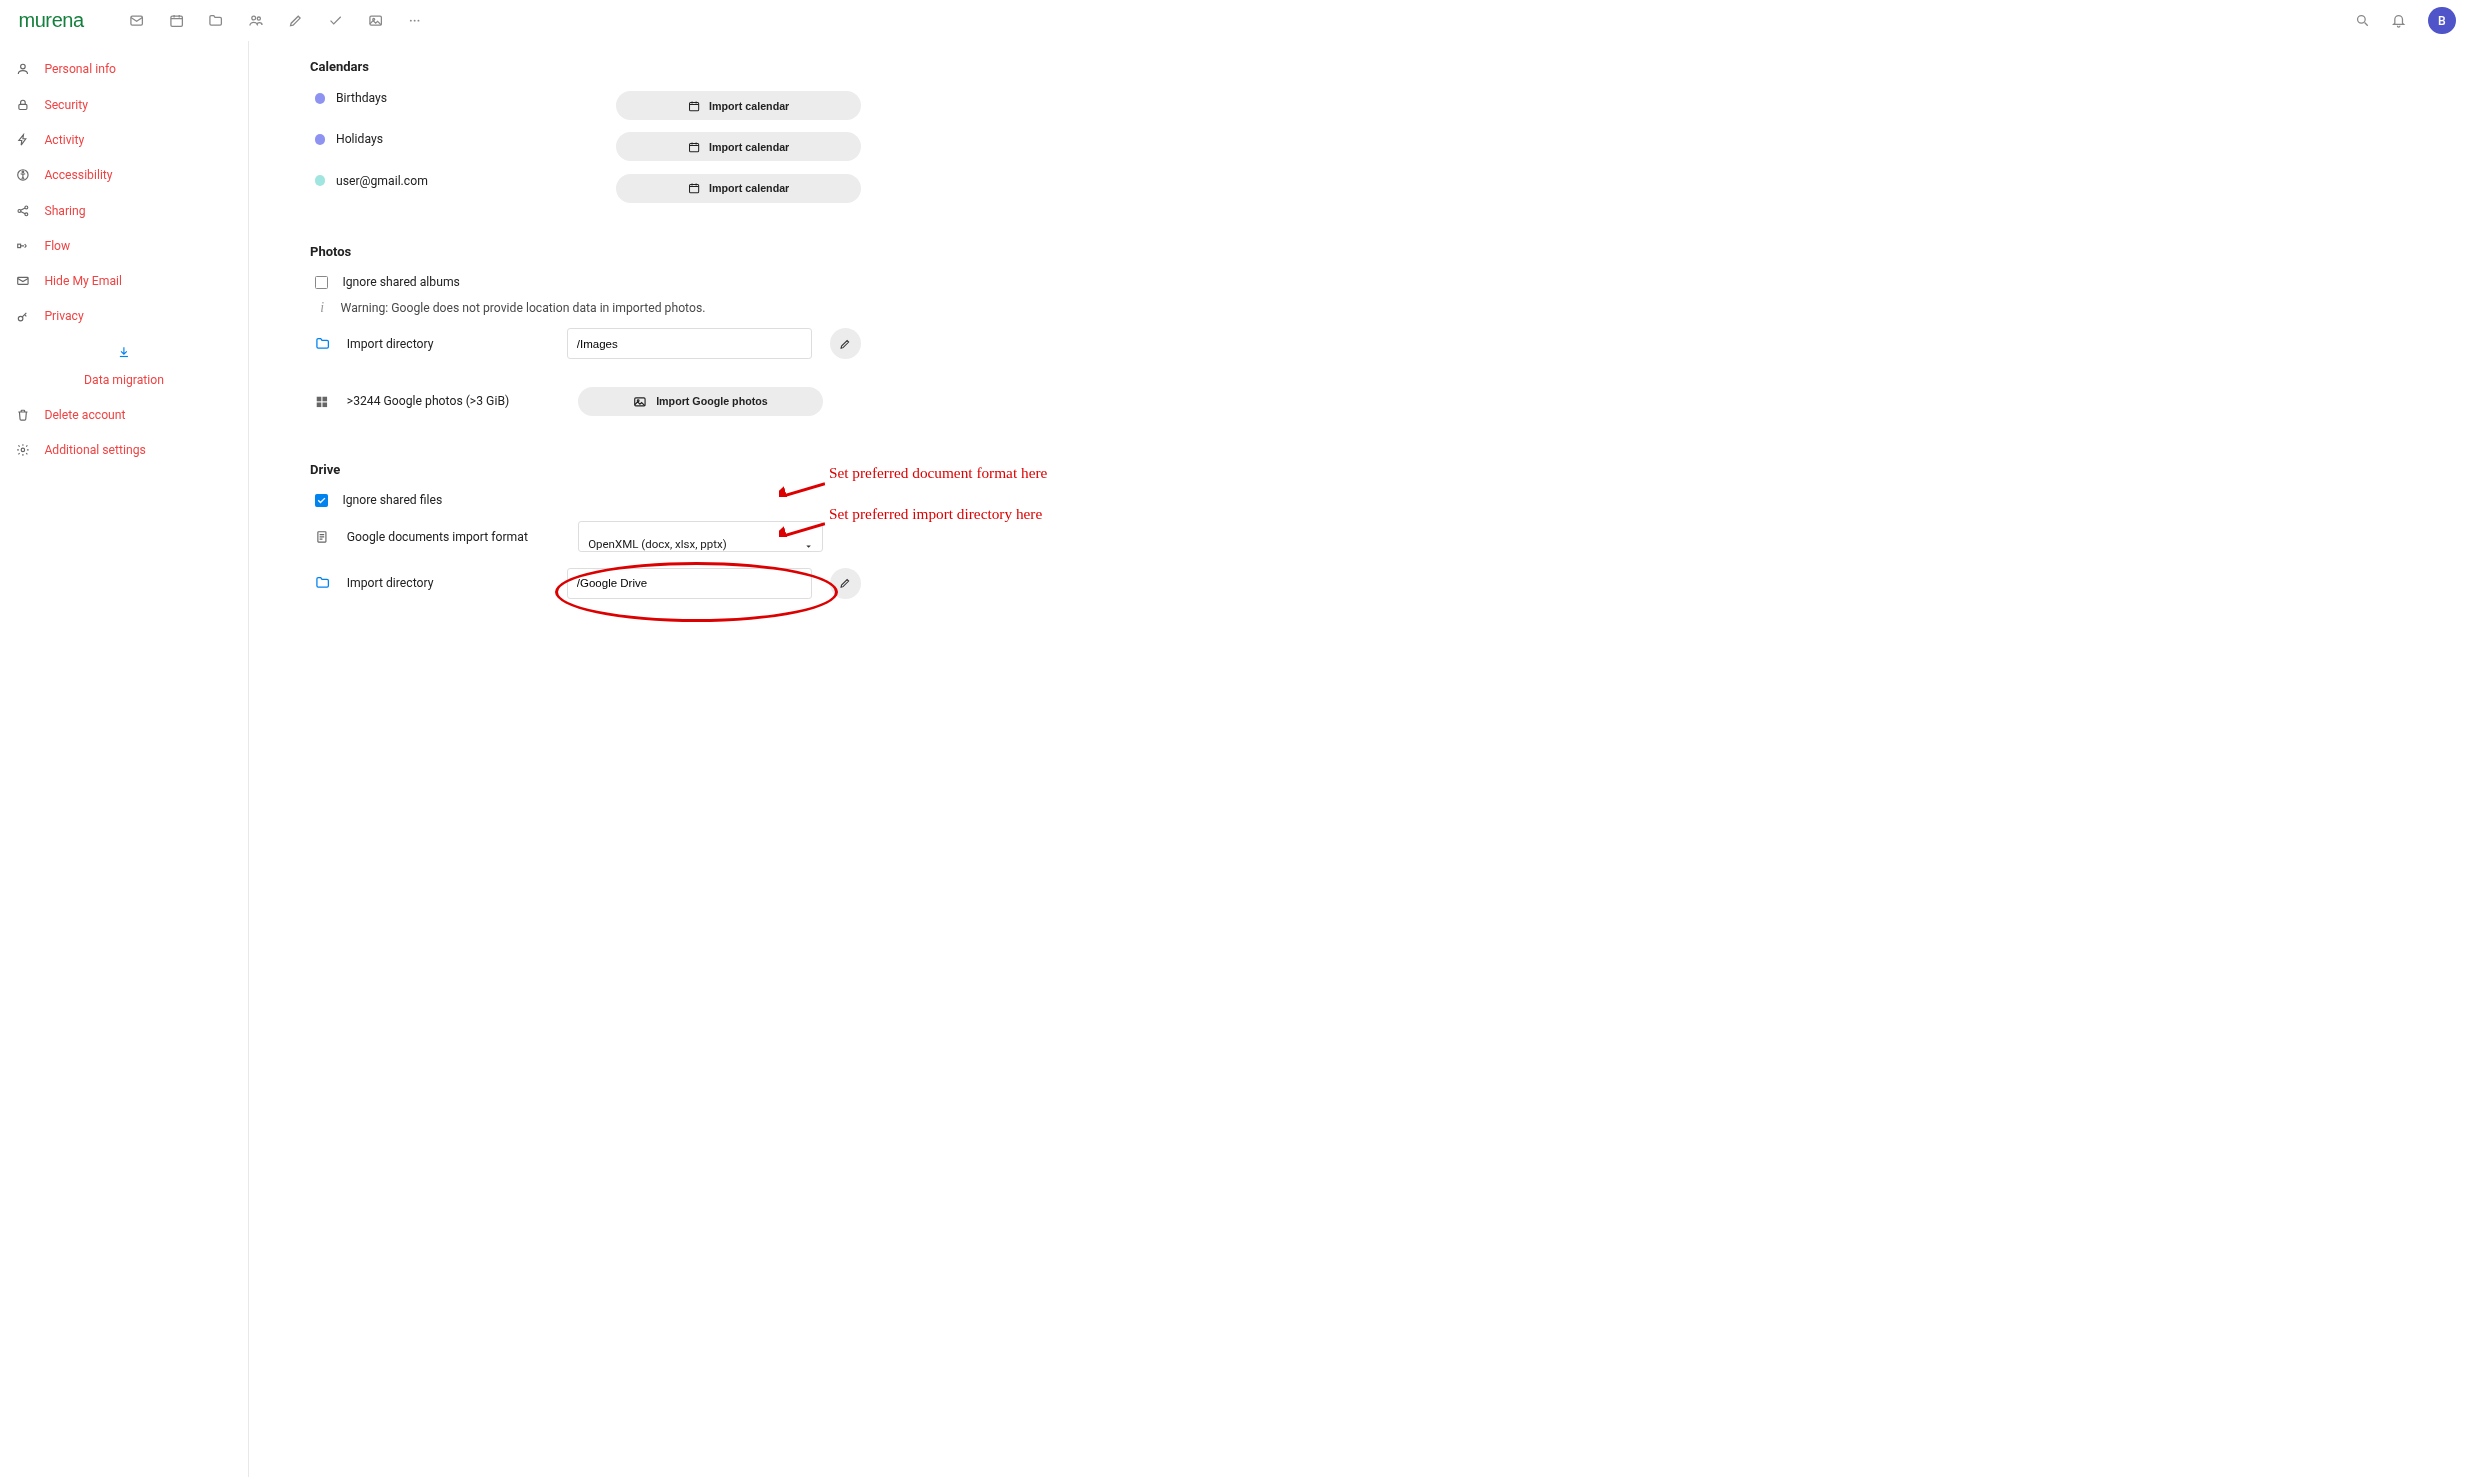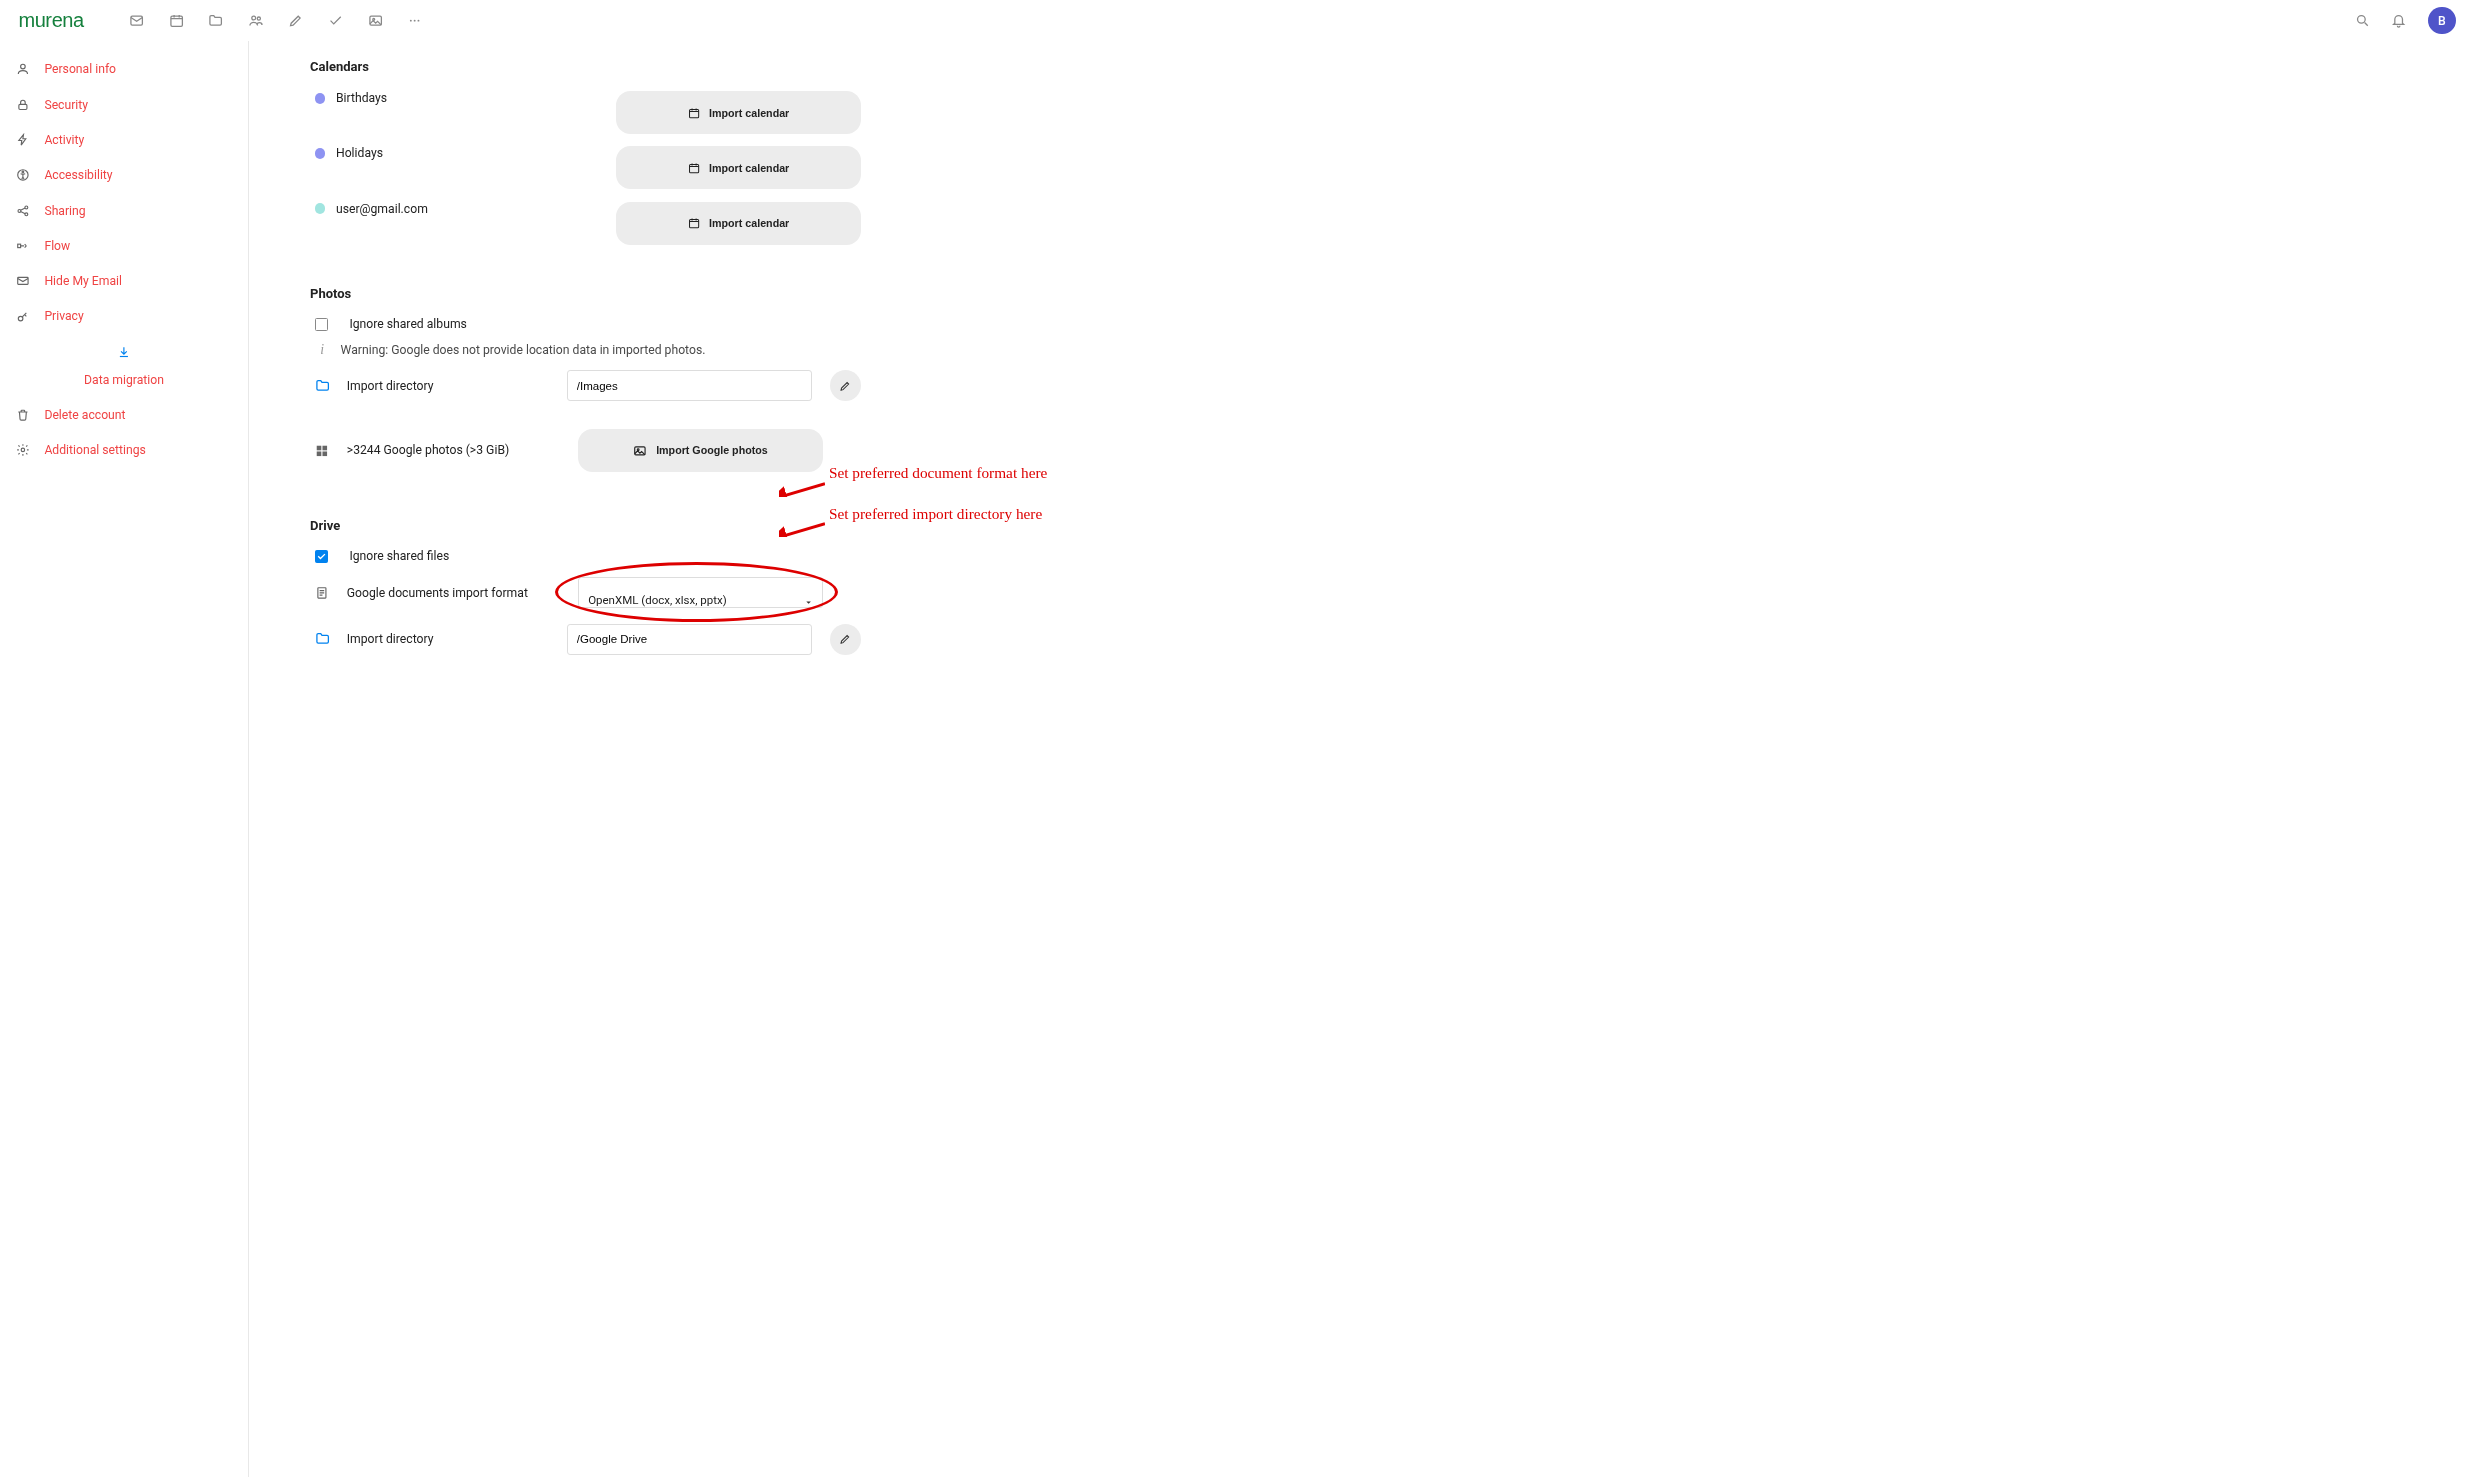--- a/index.html
+++ b/index.html
@@ -14,26 +14,26 @@
 .sidebar { width: 249px; padding: 10.7px 0; border-right: 0.8px solid #e8e8e8; min-height: calc(100vh - 41px); }
 .sidebar-item { display: flex; align-items: center; gap: 13.8px; padding: 10px 15.3px; cursor: pointer; font-size: 12.2px; color: #ef4444; }
 .sidebar-item .si-icon { width: 15.3px; height: 15.3px; display:flex; align-items:center; justify-content:center; color: #666; flex-shrink:0; }
 .sidebar-item.active .si-icon { color: #0082c9; }
 .sidebar-item.active { font-weight: 400; flex-direction: column; }
 .main { flex: 1; padding: 10.7px 0 31px 61px; position: relative; }
 .section-title { font-size: 13px; font-weight: 700; margin: 7.7px 0 10.7px 0; }
 .cal-row, .opt-row { display: flex; align-items: flex-start; padding: 6.1px 0; }
 .cal-dot { width: 10.7px; height: 10.7px; border-radius: 50%; margin: 0 10.7px 0 4.6px; flex-shrink:0; }
 .cal-name { font-size: 12.2px; }
-.pill-btn { margin-left: auto; width: 245px; height: 43px; border-radius: 14.5px; background: #ececec; border: none; display: flex; align-items: center; justify-content: center; gap: 9.2px; font-weight: 700; font-size: 10.7px; cursor: pointer; color: #222; }
+.pill-btn { margin-left: auto; width: 245px; height: 29px; border-radius: 14.5px; background: #ececec; border: none; display: flex; align-items: center; justify-content: center; gap: 9.2px; font-weight: 700; font-size: 10.7px; cursor: pointer; color: #222; }
 .cal-row .pill-btn { position: relative; }
 .row-spacer { display:flex; align-items:center; width: 253px; }
 .section { width: 551px; }
 .section + .section { margin-top: 35px; }
-.checkbox-row { display: flex; align-items: center; gap: 21px; padding: 6.1px 0; }
+.checkbox-row { display: flex; align-items: center; gap: 14px; padding: 6.1px 0; }
 .checkbox-box { width: 13.8px; height: 13.8px; border: 1.1px solid #888; border-radius: 1.5px; flex-shrink:0; display:flex; align-items:center; justify-content:center; }
 .checkbox-box.checked { background: #0082ef; border-color: #0082ef; }
 .info-row { display: flex; align-items: center; gap: 10.7px; padding: 4.6px 0; color: #4a4a4a; font-size: 12.2px; }
 .info-icon { width: 15.3px; color: #999; font-family: serif; font-style: italic; font-size: 13.8px; text-align:center; flex-shrink:0; }
 .path-row { display: flex; align-items: center; gap: 9.2px; padding: 7.7px 0; }
 .row-icon { width: 15.3px; height: 15.3px; display:flex; align-items:center; justify-content:center; color:#555; flex-shrink:0; margin-right: 7.7px; }
 .row-label { font-size: 12.2px; width: 222px; }
 .path-input { flex:0 0 245px; height: 31px; border: 0.8px solid #ddd; border-radius: 3.1px; padding: 0 9.2px; font-size: 11.5px; background:#fff; }
 .round-btn { width: 31px; height: 31px; border-radius: 50%; background: #ececec; border:none; display:flex; align-items:center; justify-content:center; margin-left: 9.2px; cursor:pointer; flex-shrink:0; }
 .dd { flex:0 0 245px; height: 31px; border:0.8px solid #ddd; border-radius:3.1px; padding: 0 9.2px; font-size:11.5px; display:flex; align-items:flex-end; justify-content:space-between; cursor:pointer; }

